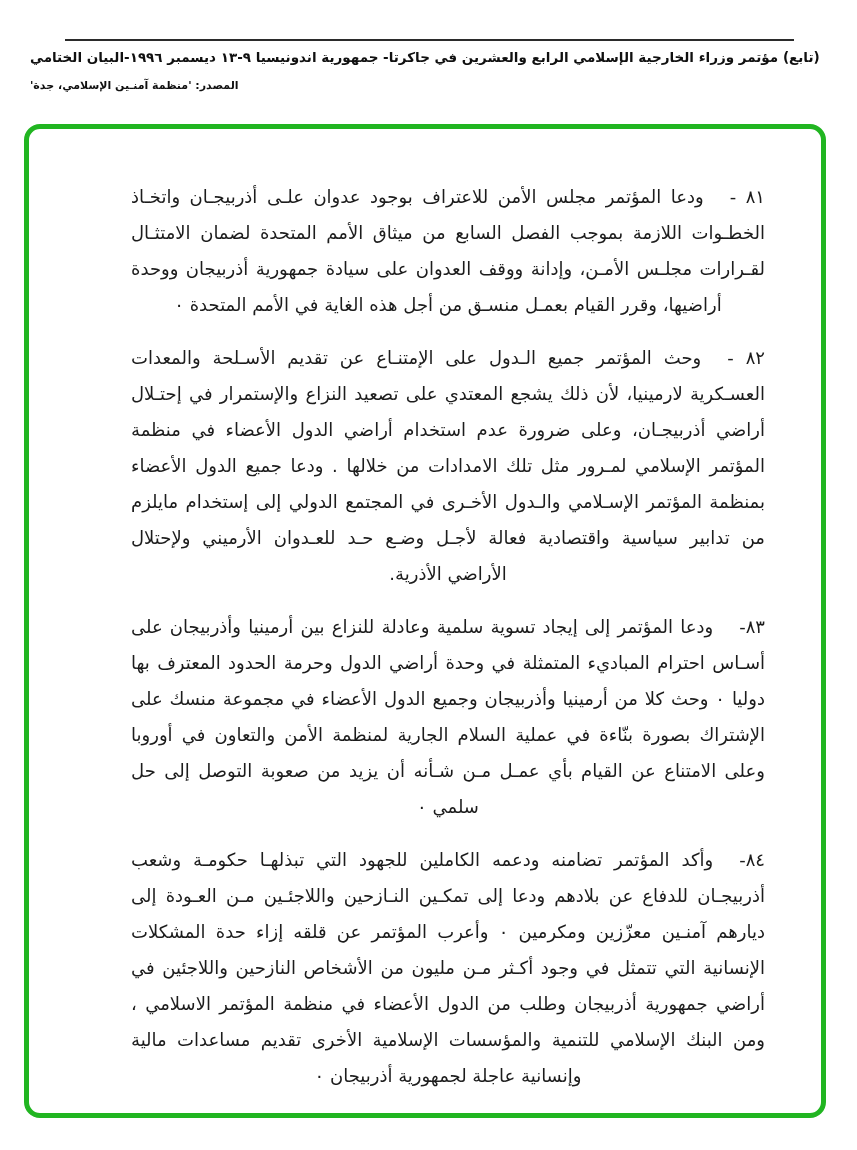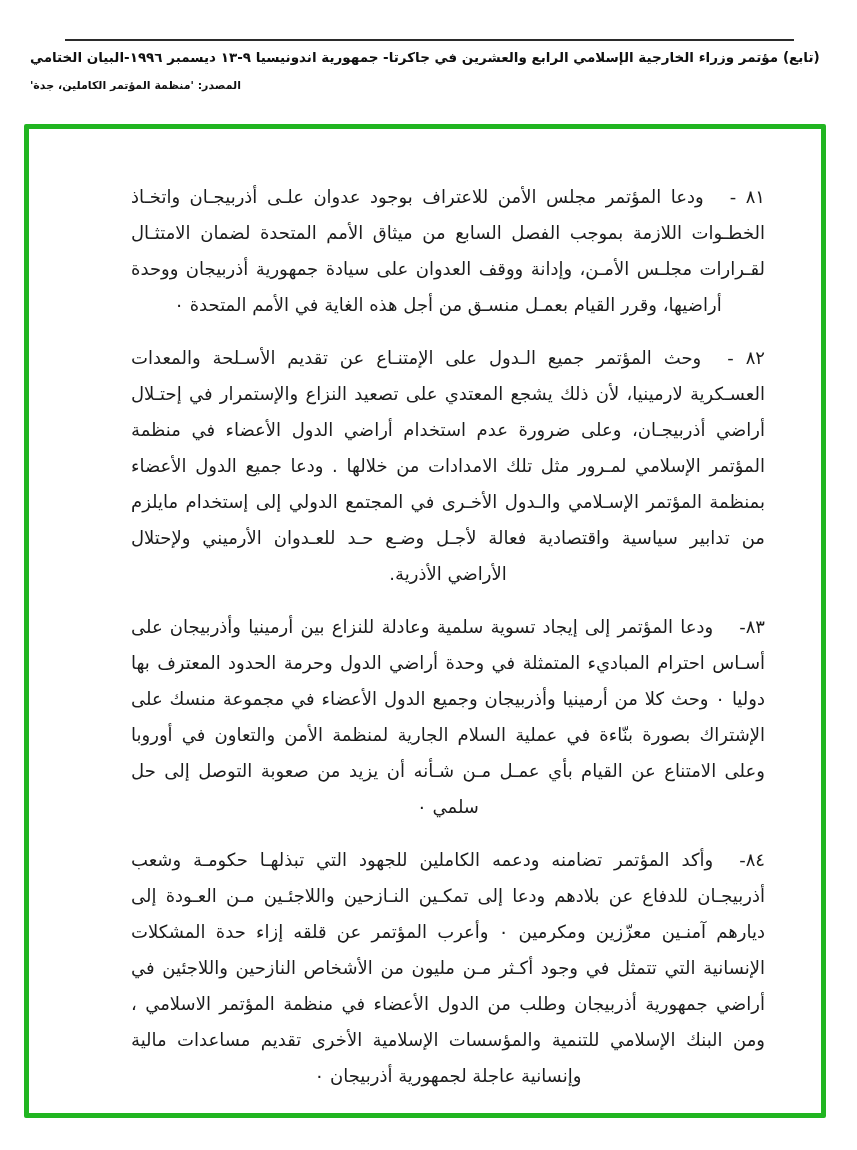--- a/index.html
+++ b/index.html
@@ -44,21 +44,21 @@
   }
 
   .green-box {
     position: absolute;
     top: 124px;
     left: 24px;
     width: 802px;
     height: 994px;
     box-sizing: border-box;
     border: 5px solid var(--accent, #21b521);
-    border-radius: 2px;
+    border-radius: 16px;
     background: #ffffff;
   }
 
   .doc-body {
     position: absolute;
     top: 0; right: 0; bottom: 0; left: 0;
     padding: 50px 56px 0 102px;
     direction: rtl;
     text-align: justify;
     font-size: 18px;
@@ -73,21 +73,21 @@
 </style>
 </head>
 <body>
 
 <div class="page">
 
   <div class="top-rule"></div>
 
   <div class="doc-header">
     <div class="doc-title">(تابع) مؤتمر وزراء الخارجية الإسلامي الرابع والعشرين في جاكرتا- جمهورية اندونيسيا ٩-١٣ ديسمبر ١٩٩٦-البيان الختامي</div>
-    <div class="doc-source">المصدر: 'منظمة المؤتمر الكاملين، جدة'</div>
+    <div class="doc-source">المصدر: 'منظمة آمنـين الإسلامي، جدة'</div>
   </div>
 
   <div class="green-box">
     <div class="doc-body">
 
       <p class="para center-last"><span class="para-num">٨١ -</span><span class="para-text">ودعا المؤتمر مجلس الأمن للاعتراف بوجود عدوان علـى أذربيجـان واتخـاذ الخطـوات اللازمة بموجب الفصل السابع من ميثاق الأمم المتحدة لضمان الامتثـال لقـرارات مجلـس الأمـن، وإدانة ووقف العدوان على سيادة جمهورية أذربيجان ووحدة أراضيها، وقرر القيام بعمـل منسـق من أجل هذه الغاية في الأمم المتحدة ٠</span></p>
 
       <p class="para center-last"><span class="para-num">٨٢ -</span><span class="para-text">وحث المؤتمر جميع الـدول على الإمتنـاع عن تقديم الأسـلحة والمعدات العسـكرية لارمينيا، لأن ذلك يشجع المعتدي على تصعيد النزاع والإستمرار في إحتـلال أراضي أذربيجـان، وعلى ضرورة عدم استخدام أراضي الدول الأعضاء في منظمة المؤتمر الإسلامي لمـرور مثل تلك الامدادات من خلالها . ودعا جميع الدول الأعضاء بمنظمة المؤتمر الإسـلامي والـدول الأخـرى في المجتمع الدولي إلى إستخدام مايلزم من تدابير سياسية واقتصادية فعالة لأجـل وضـع حـد للعـدوان الأرميني ولإحتلال الأراضي الأذرية.</span></p>
 
       <p class="para center-last"><span class="para-num">٨٣-</span><span class="para-text">ودعا المؤتمر إلى إيجاد تسوية سلمية وعادلة للنزاع بين أرمينيا وأذربيجان على أسـاس احترام المباديء المتمثلة في وحدة أراضي الدول وحرمة الحدود المعترف بها دوليا ٠ وحث كلا من أرمينيا وأذربيجان وجميع الدول الأعضاء في مجموعة منسك على الإشتراك بصورة بنّاءة في عملية السلام الجارية لمنظمة الأمن والتعاون في أوروبا وعلى الامتناع عن القيام بأي عمـل مـن شـأنه أن يزيد من صعوبة التوصل إلى حل سلمي ٠</span></p>

